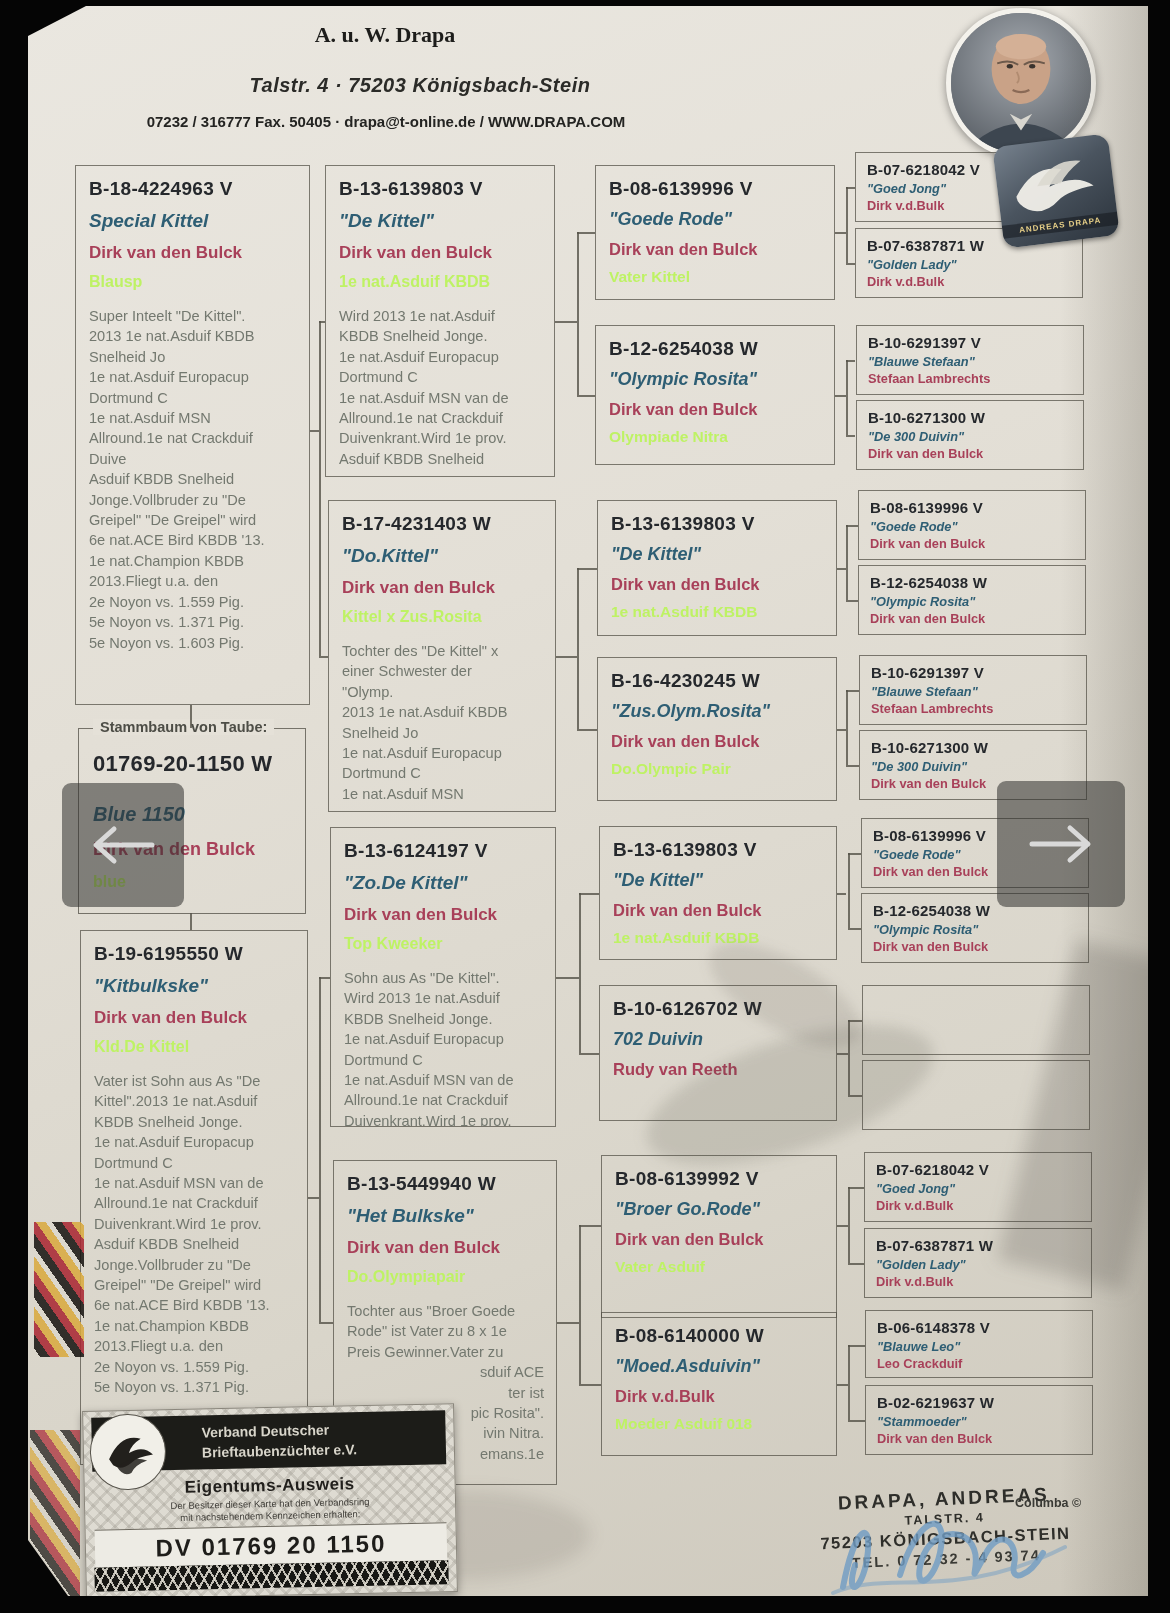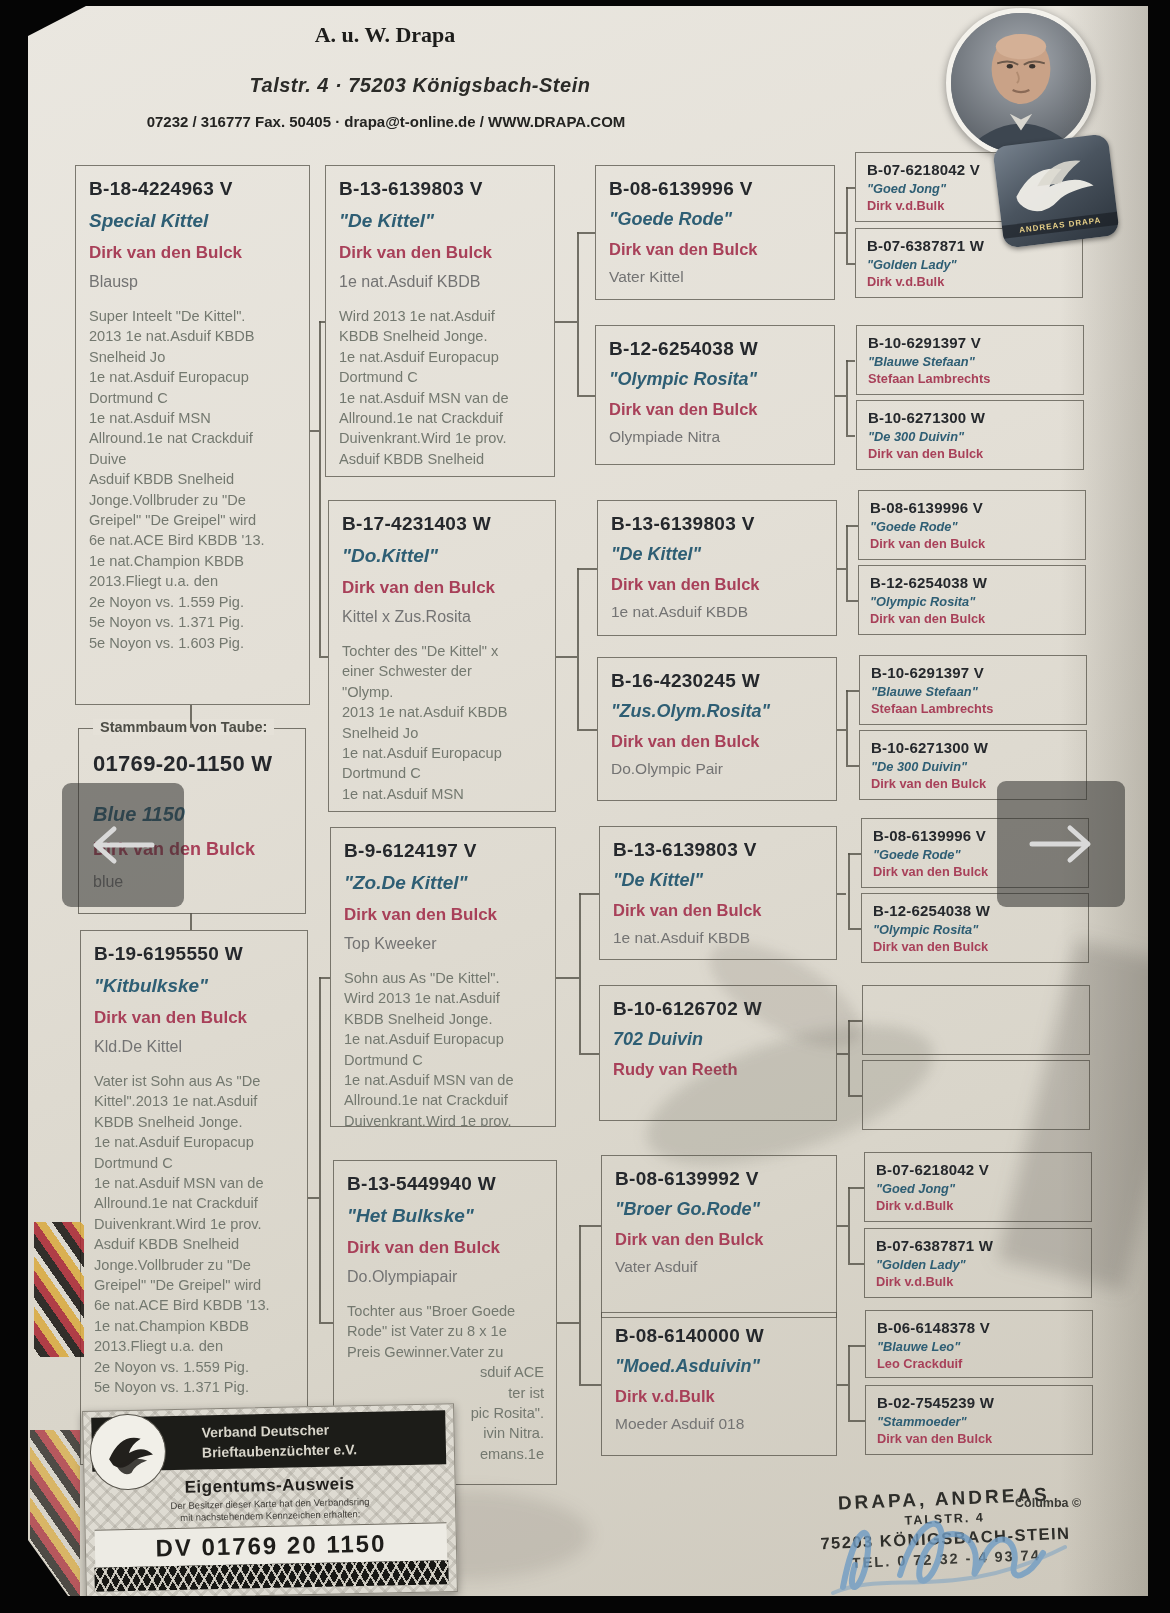--- a/index.html
+++ b/index.html
@@ -8,21 +8,21 @@
   
   #paper{position:absolute;left:28px;top:6px;width:1122px;height:1592px;
          background:linear-gradient(160deg,#eae7e0 0%,#e3dfd6 38%,#d9d5ca 72%,#cdc8bc 100%);}
   .shade{position:absolute;pointer-events:none;}
   
   .box{position:absolute;border:1.5px solid rgba(80,77,68,.72);box-sizing:border-box;
        padding:12px 8px 0 13px;overflow:hidden;}
   .ring{font-weight:bold;font-size:19px;color:#25282c;letter-spacing:.3px;}
   .pname{font-weight:bold;font-style:italic;font-size:19px;color:#2e5e74;margin-top:10px;}
   .breeder{font-weight:bold;font-size:17px;color:#a84059;margin-top:11px;}
-  .note{font-size:16px;color:#737373;margin-top:10px;}
+  .note{font-size:16px;color:#bef264;margin-top:10px;font-weight:bold;}
   .pbody{font-size:14.6px;color:#73786f;margin-top:15px;line-height:20.4px;white-space:pre-line;}
   .pbody-r{font-size:14.6px;color:#73786f;line-height:20.4px;white-space:pre-line;text-align:right;padding-right:4px;}
   .g3 .pname{font-size:18px;margin-top:9px}.g3 .breeder{font-size:16.5px;margin-top:10px}.g3 .note{font-size:15.5px;margin-top:9px}
   .g4{padding:8px 6px 0 11px;}
   .g4 .ring{font-size:15px;letter-spacing:.2px}
   .g4 .pname{font-size:12.8px;margin-top:3px}
   .g4 .breeder{font-size:12.8px;margin-top:2px}
   
   #subject{position:absolute;left:78px;top:728px;width:228px;height:186px;
            border:1.5px solid rgba(80,77,68,.75);box-sizing:border-box;padding:22px 8px 12px 14px;}
@@ -205,21 +205,21 @@
   <div class="pbody">Tochter des "De Kittel" x
 einer Schwester der
 "Olymp.
 2013 1e nat.Asduif KBDB
 Snelheid Jo
 1e nat.Asduif Europacup
 Dortmund C
 1e nat.Asduif MSN</div>
 </div>
 <div class="box" style="left:330px;top:827px;width:226px;height:300px">
-  <div class="ring">B-9-6124197 V</div>
+  <div class="ring">B-13-6124197 V</div>
   <div class="pname">"Zo.De Kittel"</div>
   <div class="breeder">Dirk van den Bulck</div>
   <div class="note">Top Kweeker</div>
   <div class="pbody">Sohn aus As "De Kittel".
 Wird 2013 1e nat.Asduif
 KBDB Snelheid Jonge.
 1e nat.Asduif Europacup
 Dortmund C
 1e nat.Asduif MSN van de
 Allround.1e nat Crackduif
@@ -350,21 +350,21 @@
   <div class="ring">B-07-6387871 W</div>
   <div class="pname">"Golden Lady"</div>
   <div class="breeder">Dirk v.d.Bulk</div>
 </div>
 <div class="box g4" style="left:865px;top:1310px;width:228px;height:68px">
   <div class="ring">B-06-6148378 V</div>
   <div class="pname">"Blauwe Leo"</div>
   <div class="breeder">Leo Crackduif</div>
 </div>
 <div class="box g4" style="left:865px;top:1385px;width:228px;height:70px">
-  <div class="ring">B-02-7545239 W</div>
+  <div class="ring">B-02-6219637 W</div>
   <div class="pname">"Stammoeder"</div>
   <div class="breeder">Dirk van den Bulck</div>
 </div>
 
 <div id="connectors">
     <div class="cl" style="left: 310px; top: 430px; width: 9px; height: 1.5px;"></div>
     <div class="cl" style="left: 319px; top: 321px; width: 1.5px; height: 335px;"></div>
     <div class="cl" style="left: 319px; top: 321px; width: 6px; height: 1.5px;"></div>
     <div class="cl" style="left: 319px; top: 656px; width: 9px; height: 1.5px;"></div>
     <div class="cl" style="left: 308px; top: 1197px; width: 11px; height: 1.5px;"></div>

